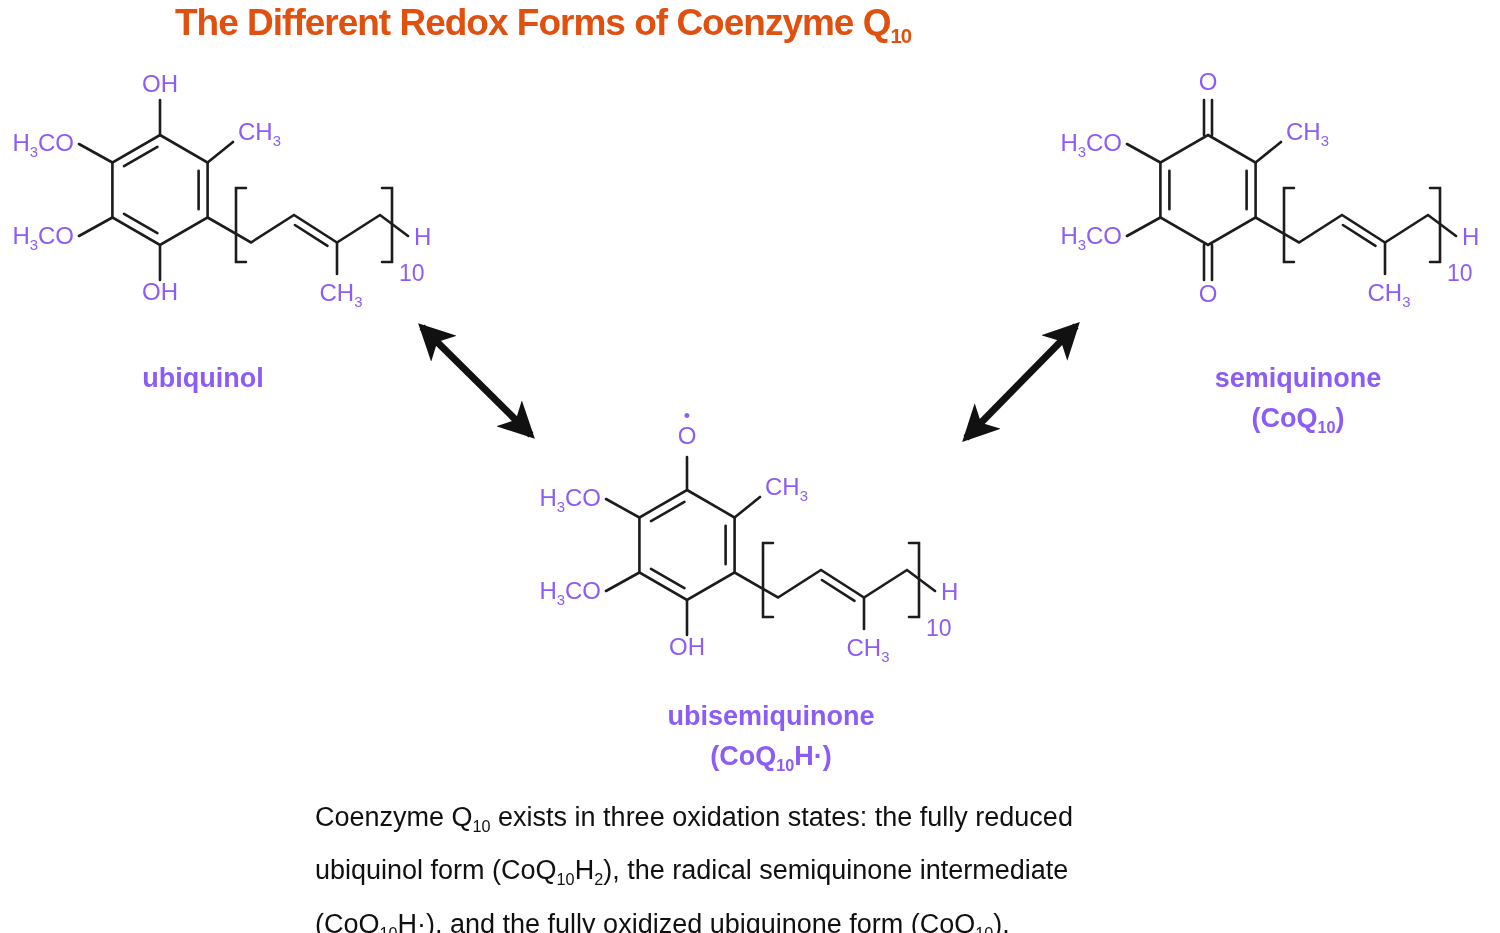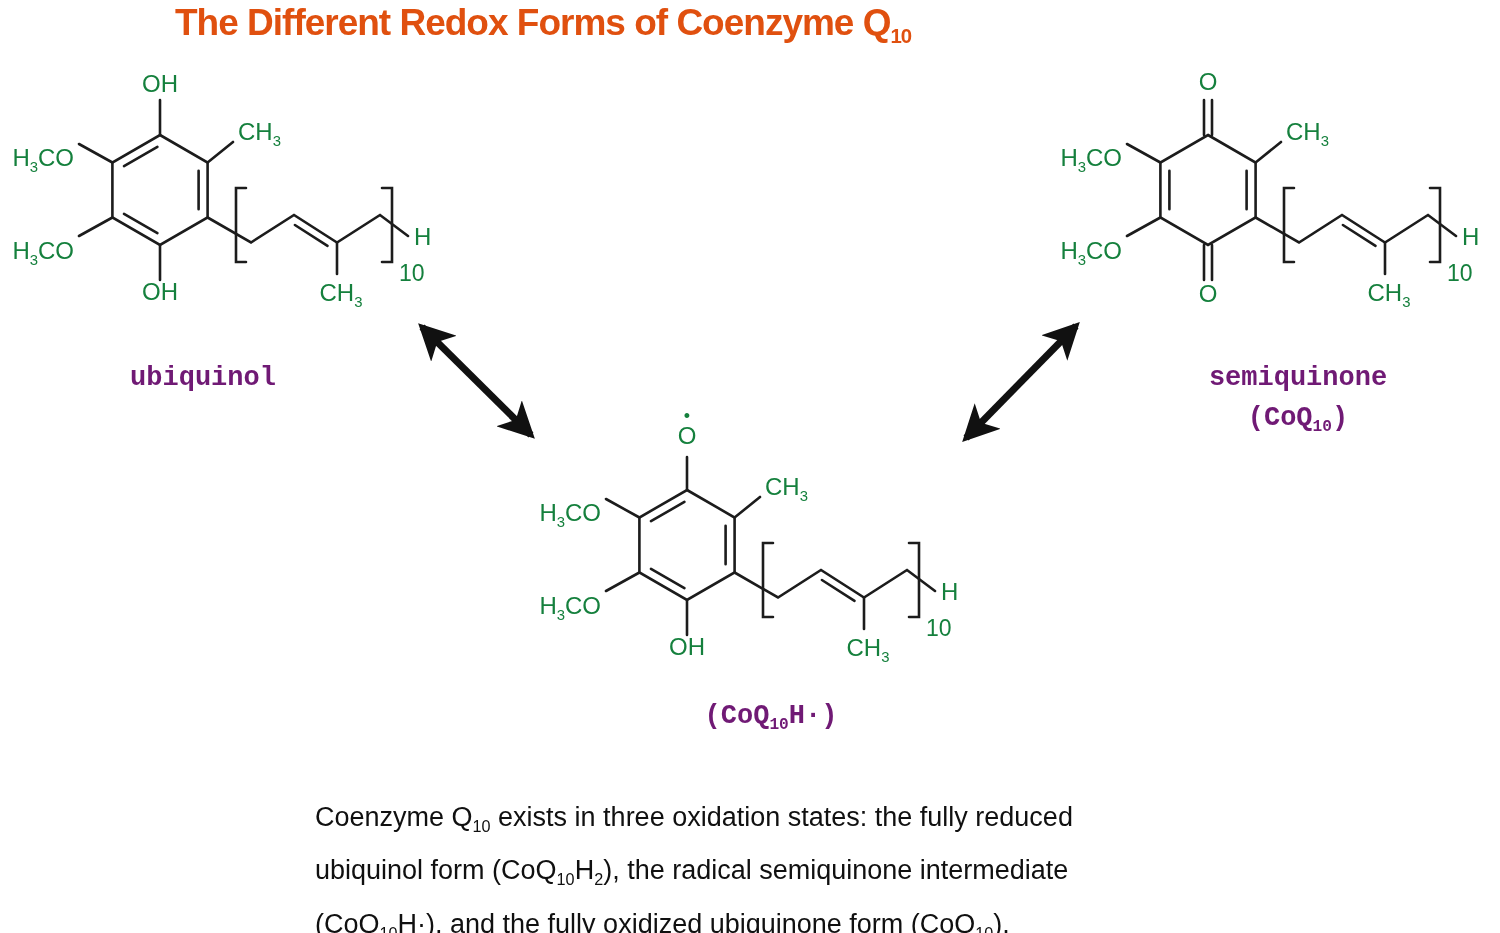--- a/index.html
+++ b/index.html
@@ -11,31 +11,31 @@
     position:absolute; left:163px; top:2px;
     font-size:37px; font-weight:bold; letter-spacing:-1px; white-space:nowrap;margin-left:12px;
   }
   .page-title sub { font-size:55%; }
 
   .structure { position:absolute; width:450px; height:270px; }
   .structure svg { position:absolute; left:0; top:0; overflow:visible; }
 
   .atom {
     position:absolute; font-size:24px; line-height:28px; white-space:nowrap;
-    color:#15803d;
+    color:#8b5cf6;
   }
   .atom sub { font-size:62%; }
   .center { transform:translateX(-50%); }
-  .methoxy { left:0; width:74px; text-align:right;margin-top:15px; }
+  .methoxy { left:0; width:74px; text-align:right; }
   .repeat-n { font-size:23px; }
   .radical { font-size:18px; line-height:18px; }
 
   .struct-caption {
     position:absolute; width:300px; text-align:center;
-    font-weight:bold; font-size:27px; line-height:40px; color:#701a75;font-family:Liberation Mono, monospace;
+    font-weight:bold; font-size:27px; line-height:40px; color:#8b5cf6;
   }
   .struct-caption sub { font-size:60%; }
 
   .bottom-caption {
     position:absolute; left:315px; top:795px;
     font-size:27px; line-height:44px; color:#101010; white-space:nowrap;
   }
   .bottom-caption sub { font-size:60%; }
 
   .arrow { position:absolute; }
@@ -96,20 +96,21 @@
   <span class="atom center" style="left:160px; top:7px;">O</span>
   <span class="atom methoxy" style="top:69px;">H<sub>3</sub>CO</span>
   <span class="atom methoxy" style="top:162px;">H<sub>3</sub>CO</span>
   <span class="atom" style="left:238px; top:58px;">CH<sub>3</sub></span>
   <span class="atom center" style="left:160px; top:218px;">OH</span>
   <span class="atom center" style="left:341px; top:219px;">CH<sub>3</sub></span>
   <span class="atom" style="left:414px; top:163px;">H</span>
   <span class="atom repeat-n" style="left:399px; top:199px;">10</span>
 </div>
 <div class="struct-caption" style="left:621px; top:696px;">
+  <div>ubisemiquinone</div>
   <div>(CoQ<sub>10</sub>H·)</div>
 </div>
 
 <div class="structure" style="left:1048px; top:60px;">
   <svg width="450" height="270" viewBox="0 0 450 270">
     <g stroke="#1c1c1c" stroke-width="2.6" fill="none" stroke-linecap="round">
       <path d="M160,75 L207.6,102.5 L207.6,157.5 L160,185 L112.4,157.5 L112.4,102.5 Z"></path>
       <path d="M198.6,110.8 L198.6,149.2 M121.4,110.8 L121.4,149.2"></path>
       <path d="M156,75 L156,40 M164,75 L164,40"></path>
       <path d="M156,185 L156,220 M164,185 L164,220"></path>

